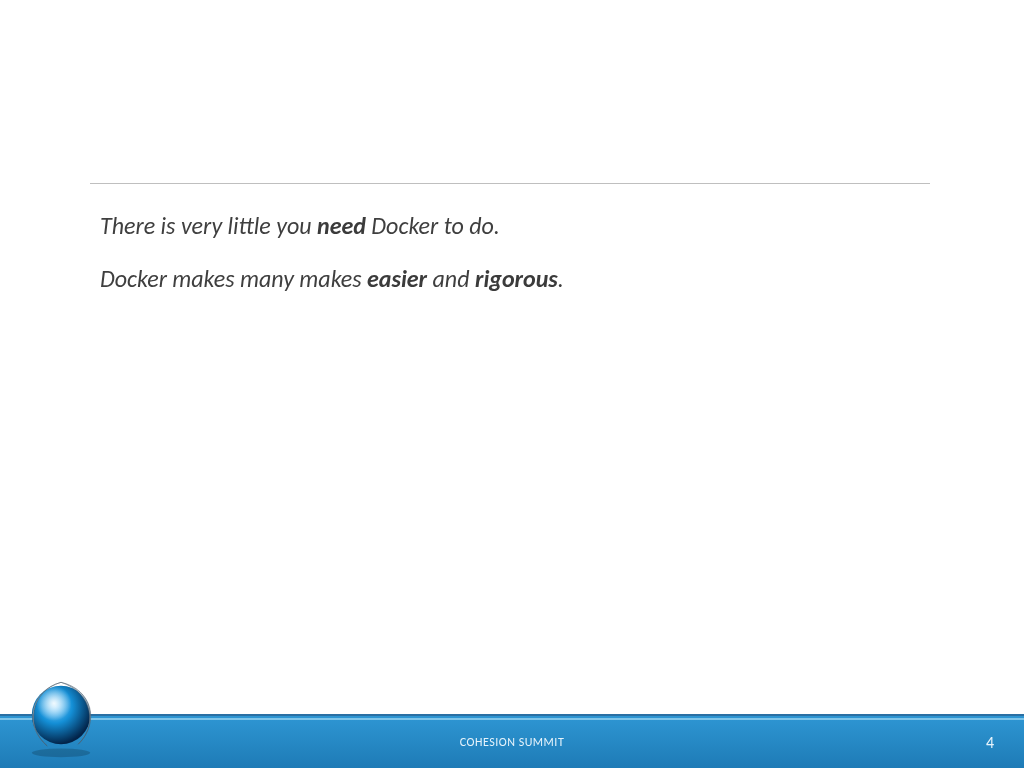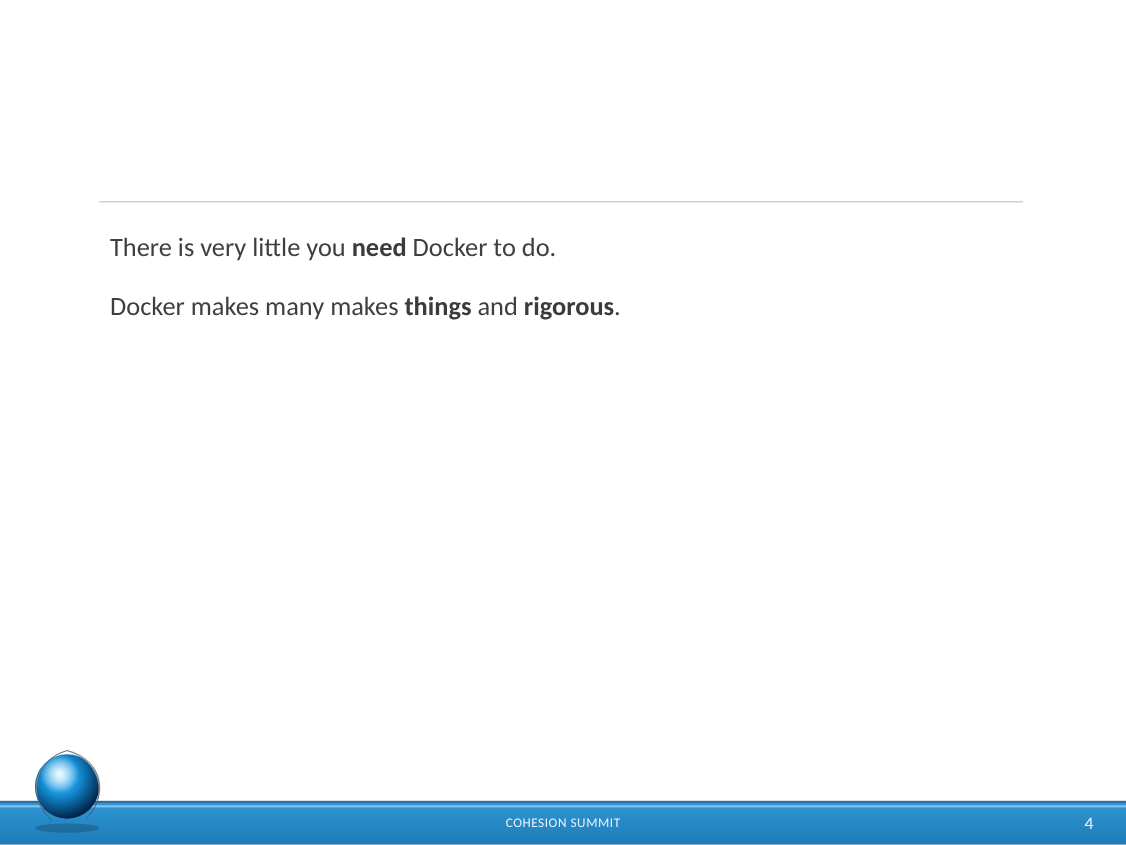--- a/index.html
+++ b/index.html
@@ -22,32 +22,33 @@
     }
 
     .content {
       position: absolute;
       top: 210px;
       left: 100px;
       width: 820px;
       color: #3f3f3f;
       font-size: 24px;
       line-height: 1.3;
+      font-style: italic;
     }
 
     .content p { margin-bottom: 22px; }
     .content b,
     .content strong { font-weight: 700; color: #3b3b3b; }
 
     .footer-bar {
       position: absolute;
       left: 0;
       bottom: 0;
       width: 1024px;
-      height: 40px;
+      height: 54px;
       background: linear-gradient(#2e96d3, #1e7bb6);
       border-top: 2px solid #2a6fa3;
     }
     .footer-highlight {
       position: absolute;
       left: 0;
       top: 2px;
       width: 100%;
       height: 2px;
       background: #7ec5ea;
@@ -88,21 +89,21 @@
 
 <div class="slide">
 
   <div class="divider"></div>
 
   <div class="content">
     <p>
       <span>There is very little you </span><b>need</b><span> Docker to do.</span>
     </p>
     <p>
-      <span>Docker makes many makes </span><b>things</b><span> and </span><b>rigorous</b><span>.</span>
+      <span>Docker makes many makes </span><b>easier</b><span> and </span><b>rigorous</b><span>.</span>
     </p>
   </div>
 
   <div class="footer-bar">
     <div class="footer-highlight"></div>
     <div class="footer-title">COHESION SUMMIT</div>
     <div class="page-number">4</div>
   </div>
 
   <svg class="logo" viewBox="0 0 100 100">

